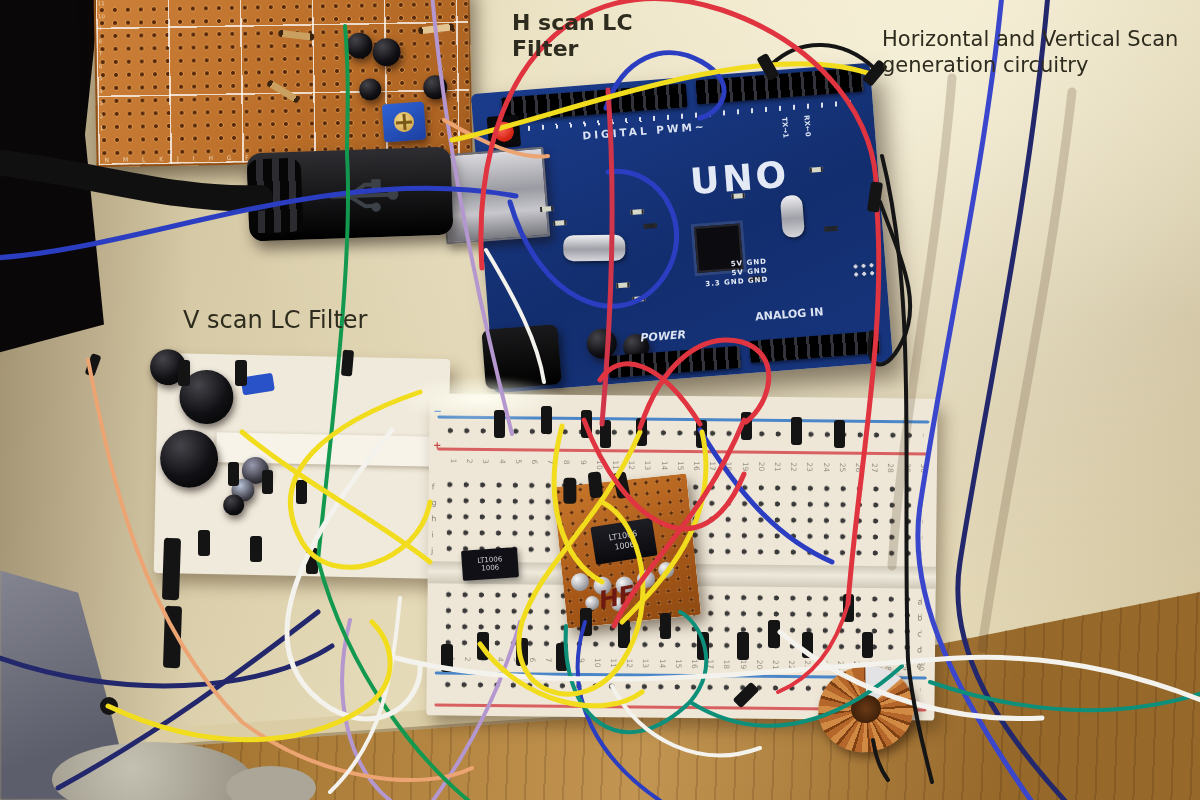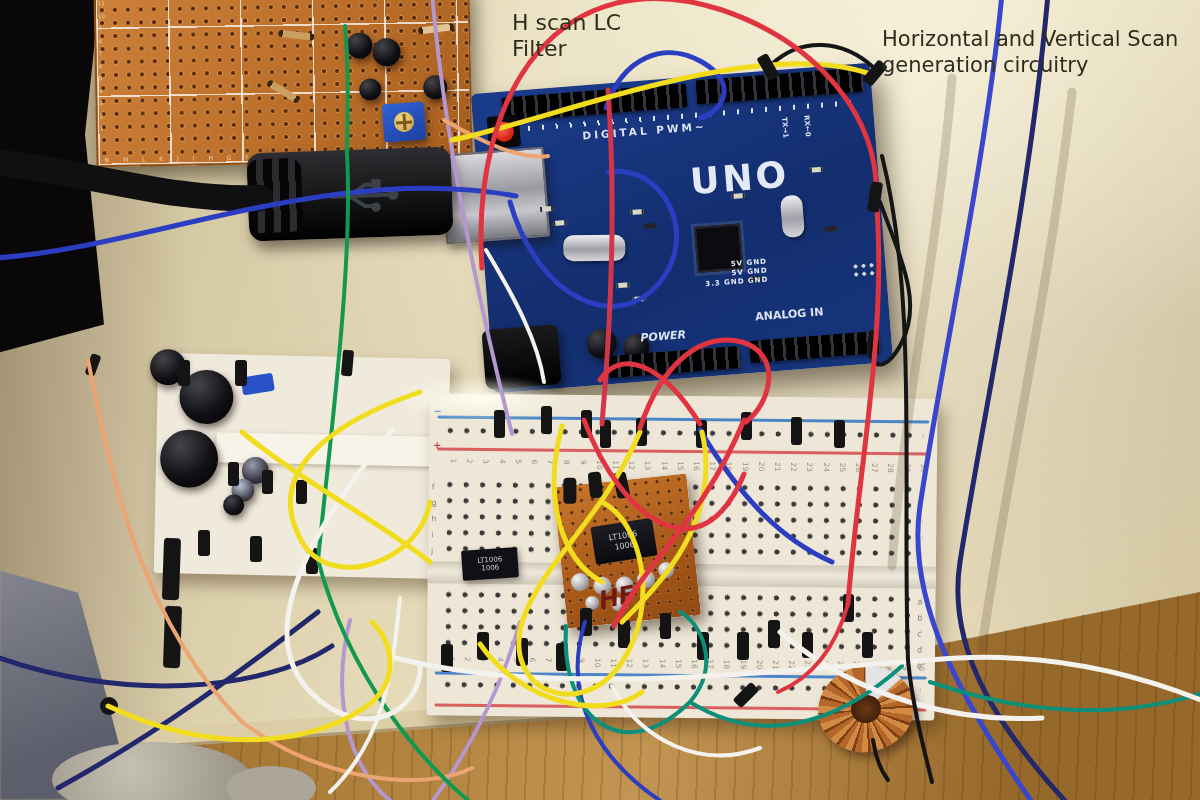--- a/index.html
+++ b/index.html
@@ -120,21 +120,21 @@
     box-shadow:3px 6px 10px rgba(40,20,5,.5);}
   .toroid-metal{position:absolute;inset:0;border-radius:50%;
     background:conic-gradient(from -20deg,rgba(0,0,0,0) 0 30deg,#e3e3e6 32deg 80deg,rgba(0,0,0,0) 82deg);}
   .toroid-center{position:absolute;left:33px;top:29px;width:30px;height:28px;border-radius:50%;
     background:radial-gradient(circle,#6a3a14,#2e1606);}
   .glare{left:393px;top:376px;width:175px;height:46px;filter:blur(2px);
     background:radial-gradient(closest-side,rgba(255,255,242,.95),rgba(255,255,242,0));}
   .wires{left:0;top:0;width:1200px;height:800px;}
   
   .ann{position:absolute;white-space:pre-line;color:#2e2c1e;}
-  .ann-h{left:512px;top:10px;font-size:22px;line-height:26px;}
+  .ann-h{left:512px;top:10px;font-size:22px;line-height:26px;font-weight:bold;}
   .ann-hv{left:882px;top:26px;font-size:21px;line-height:26px;}
   .ann-v{left:183px;top:306px;font-size:24px;}
   .ann-coil{left:950px;top:472px;font-size:22px;line-height:25px;}
 </style>
 </head>
 <body>
 
 <div class="stage">
 
   <div class="abs bg-light"></div>
@@ -454,13 +454,14 @@
 
     <rect x="869" y="182" width="12" height="30" rx="3" fill="#141414" transform="rotate(8 875 197)"></rect>
     <rect x="869" y="60" width="12" height="26" rx="3" fill="#141414" transform="rotate(40 875 73)"></rect>
     <rect x="762" y="54" width="12" height="26" rx="3" fill="#141414" transform="rotate(-30 768 67)"></rect>
   </svg>
 
   <div class="ann ann-h">H scan LC
 Filter</div>
   <div class="ann ann-hv">Horizontal and Vertical Scan
 generation circuitry</div>
+  <div class="ann ann-v">V scan LC  Filter</div>
 </div>
 
 </body></html>

